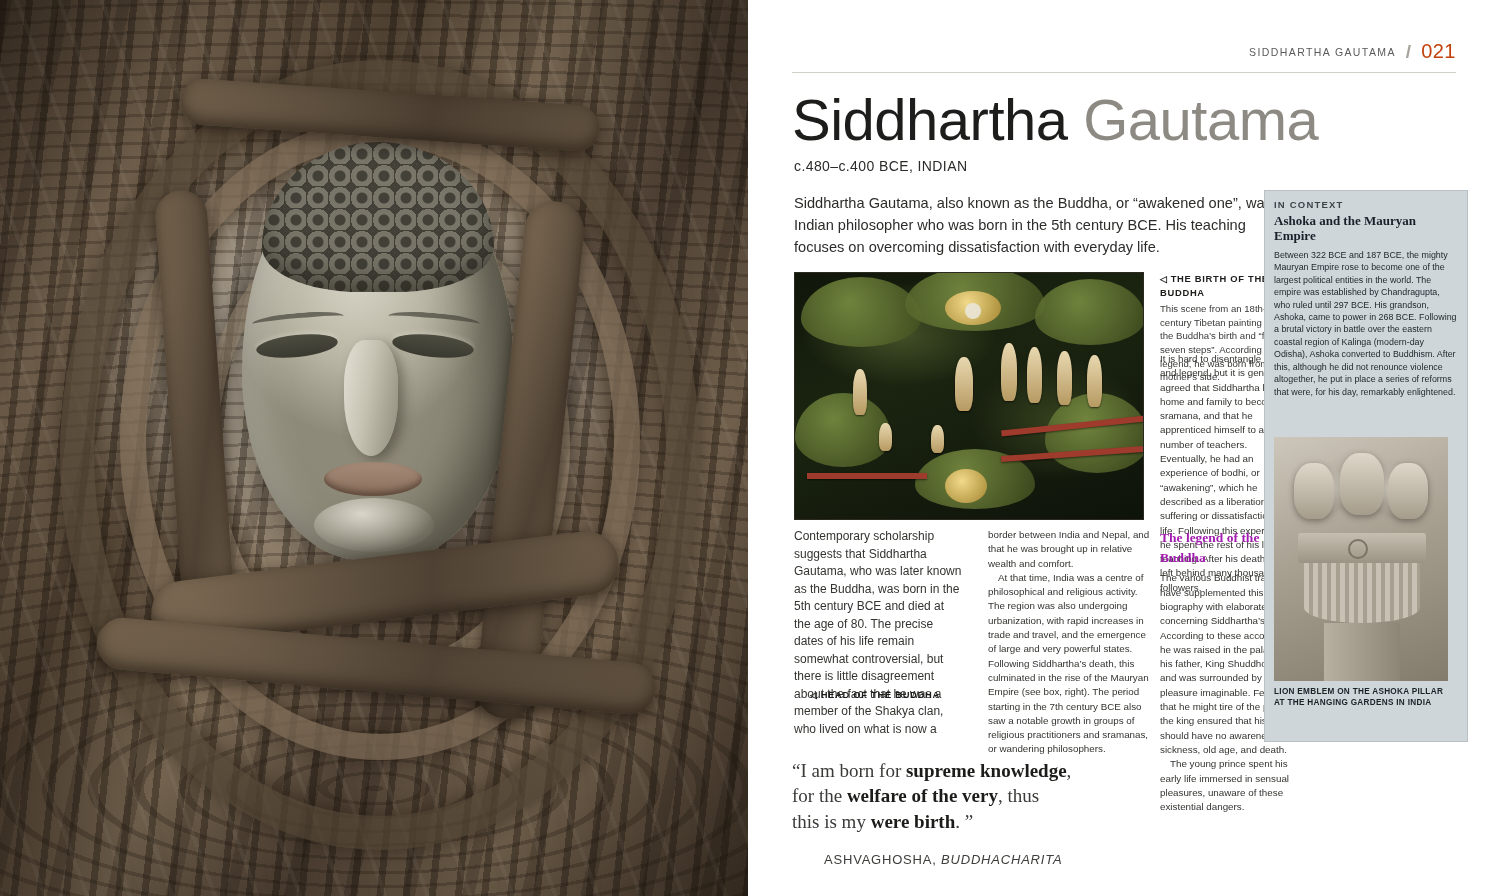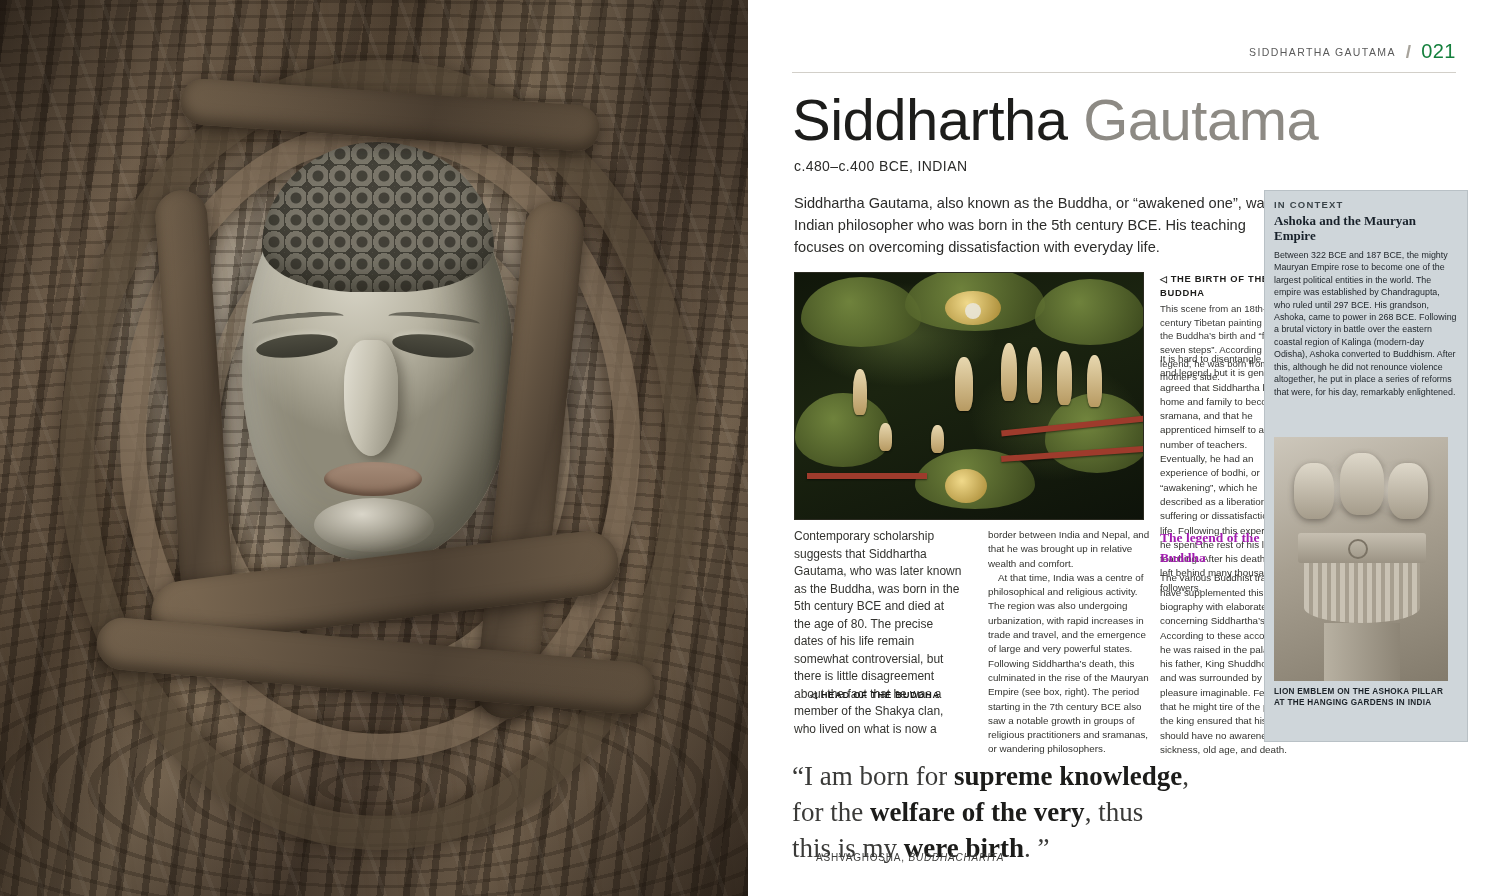--- a/index.html
+++ b/index.html
@@ -143,21 +143,21 @@
     padding: 0 70px;
   }
   .running-head {
     position: absolute; right: 44px; top: 40px;
     display: flex; align-items: center; gap: 10px;
   }
   .rh-title {
     font-size: 10.5px; letter-spacing: 1.4px; color: #5a5a5a; text-transform: uppercase;
   }
   .rh-slash { color: #a7a39b; font-size: 19px; font-weight: bold; }
-  .rh-num { font-size: 20px; color: #15803d; letter-spacing: .5px; text-align: right; }
+  .rh-num { font-size: 20px; color: #c2410c; letter-spacing: .5px; text-align: right; }
   .rule {
     position: absolute; left: 44px; right: 44px; top: 72px;
     height: 1px; background: #d2cfc9;
   }
 
   h1.title {
     position: absolute; left: 44px; top: 86px;
     margin: 0;
     font-size: 58px; font-weight: 400; letter-spacing: -0.5px;
     color: #1d1d1b;
@@ -317,26 +317,26 @@
   .ic-caption {
     position: absolute; left: 9px; top: 496px; width: 174px;
     font-size: 8.2px; line-height: 1.32; letter-spacing: .3px;
     font-weight: bold; color: #1b2228; text-transform: uppercase;
   }
 
   
   .pullquote {
     position: absolute; left: 44px; top: 758px; width: 600px;
     font-family: "Liberation Serif", serif;
-    font-size: 27px; line-height: 1.34; color: #3a3a38;
+    font-size: 19px; line-height: 1.34; color: #3a3a38;
   }
   .pullquote b { color: #1c1c1a; }
   .attribution {
-    position: absolute; left: 68px; top: 852px;
-    font-size: 10px; letter-spacing: .8px; color: #3d3d3b;
+    position: absolute; left: 76px; top: 852px;
+    font-size: 13px; letter-spacing: .8px; color: #3d3d3b;
     text-transform: uppercase;
   }
   .attribution i { font-style: italic; }
 </style>
 </head>
 <body>
 
 <div class="spread">
 
   <div class="left-page">
@@ -419,20 +419,21 @@
     <div class="col1">Contemporary scholarship suggests that Siddhartha Gautama, who was later known as the Buddha, was born in the 5th century BCE and died at the age of 80. The precise dates of his life remain somewhat controversial, but there is little disagreement about the fact that he was a member of the Shakya clan, who lived on what is now a</div>
 
     <div class="col2">
       <p class="first">border between India and Nepal, and that he was brought up in relative wealth and comfort.</p>
       <p>At that time, India was a centre of philosophical and religious activity. The region was also undergoing urbanization, with rapid increases in trade and travel, and the emergence of large and very powerful states. Following Siddhartha’s death, this culminated in the rise of the Mauryan Empire (see box, right). The period starting in the 7th century BCE also saw a notable growth in groups of religious practitioners and sramanas, or wandering philosophers.</p>
     </div>
 
     <div class="col3">
       <h3>The legend of the Buddha</h3>
       <p class="first">The various Buddhist traditions have supplemented this basic biography with elaborate myths concerning Siddhartha’s life. According to these accounts, he was raised in the palace of his father, King Shuddhodana, and was surrounded by every pleasure imaginable. Fearful that he might tire of the palace, the king ensured that his son should have no awareness of sickness, old age, and death.</p>
+      <p>The young prince spent his early life immersed in sensual pleasures, unaware of these existential dangers.</p>
     </div>
 
     <div class="cap cap-head">
       <span class="hd"><span class="tri">◁</span><span>HEAD OF THE BUDDHA</span></span>
     </div>
 
     <div class="pullquote">
       <span>“I am born for </span><b>supreme knowledge</b><span>,</span><br>
       <span>for the </span><b>welfare of the very</b><span>, thus</span><br>
       <span>this is my </span><b>were birth</b><span>. ”</span>

